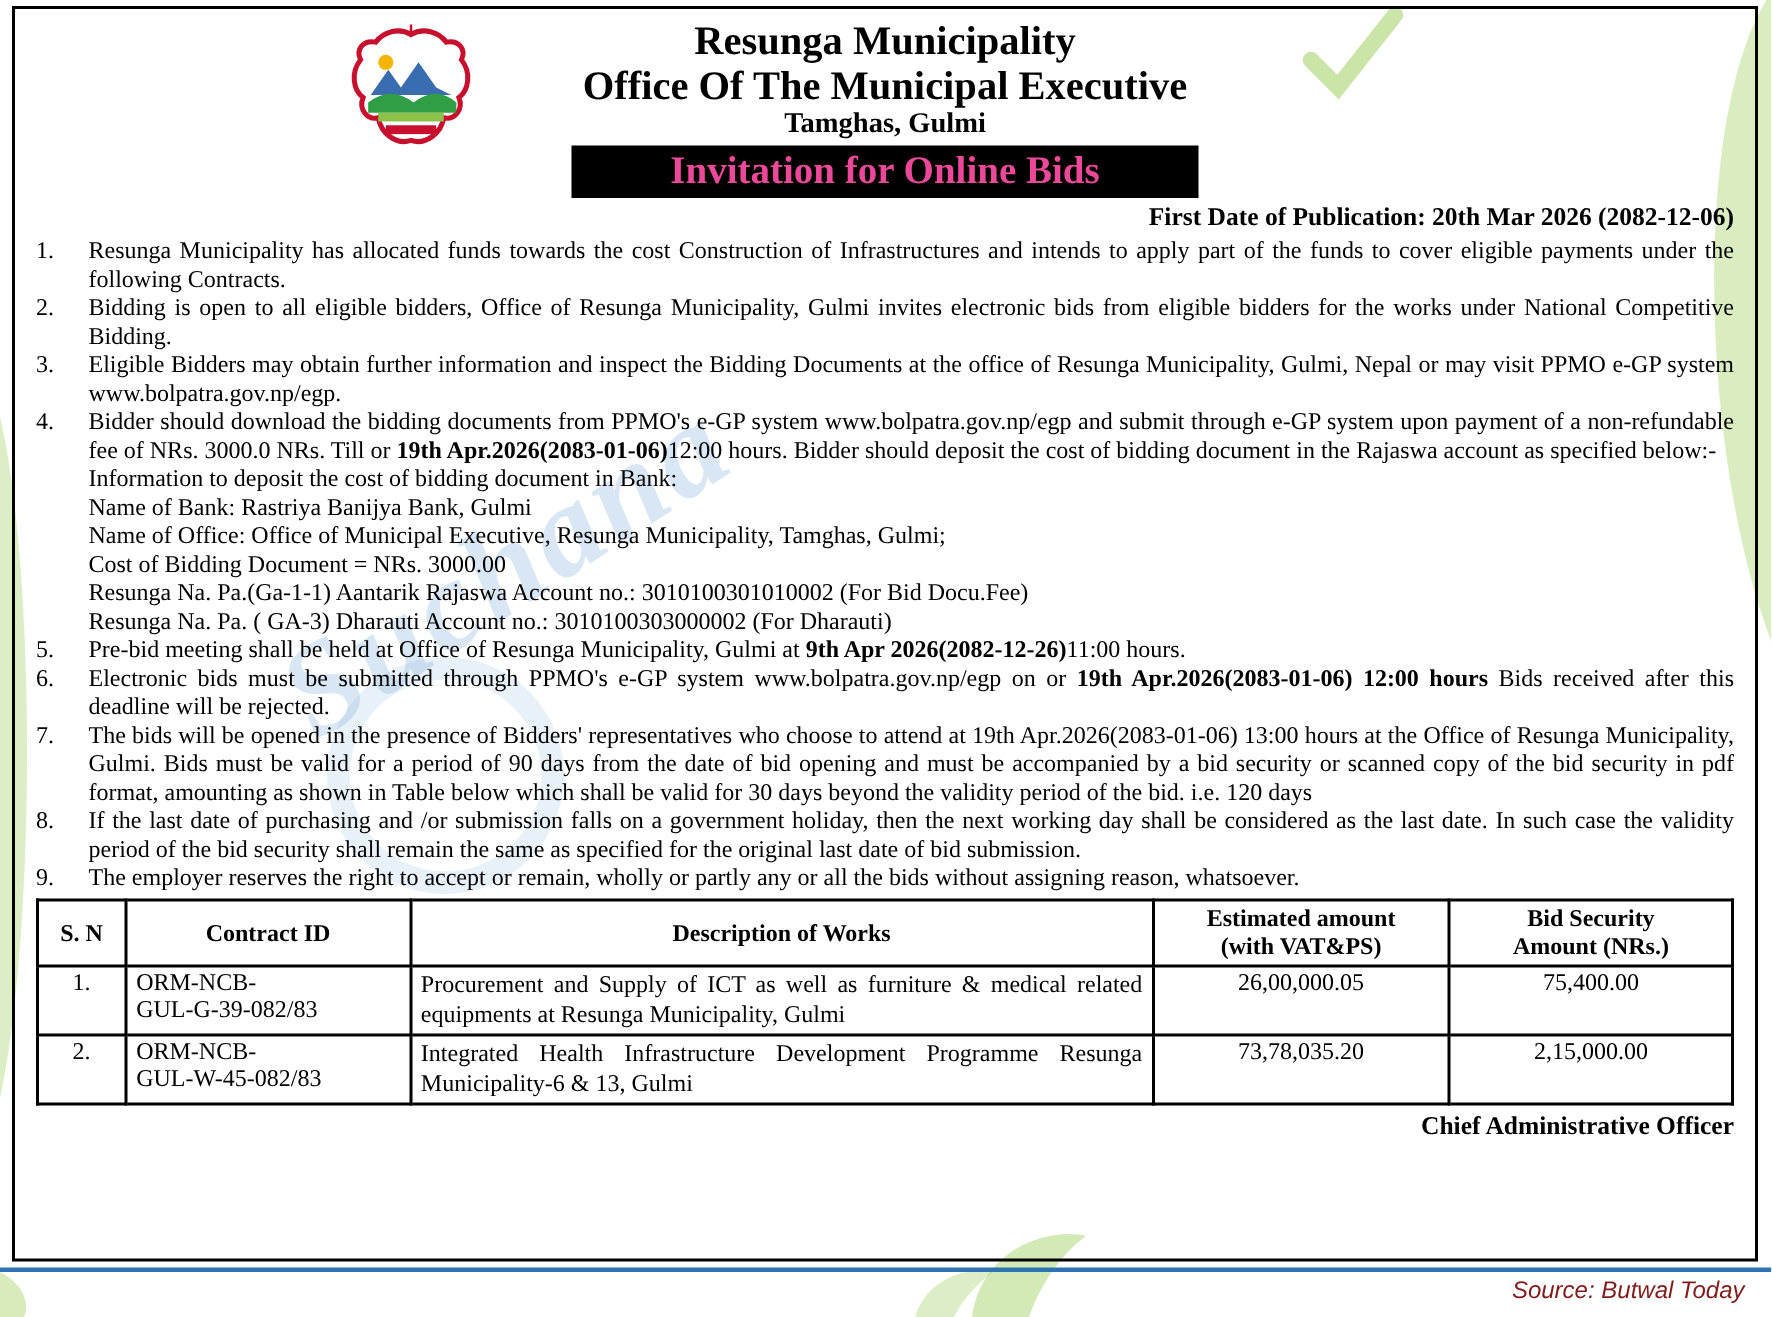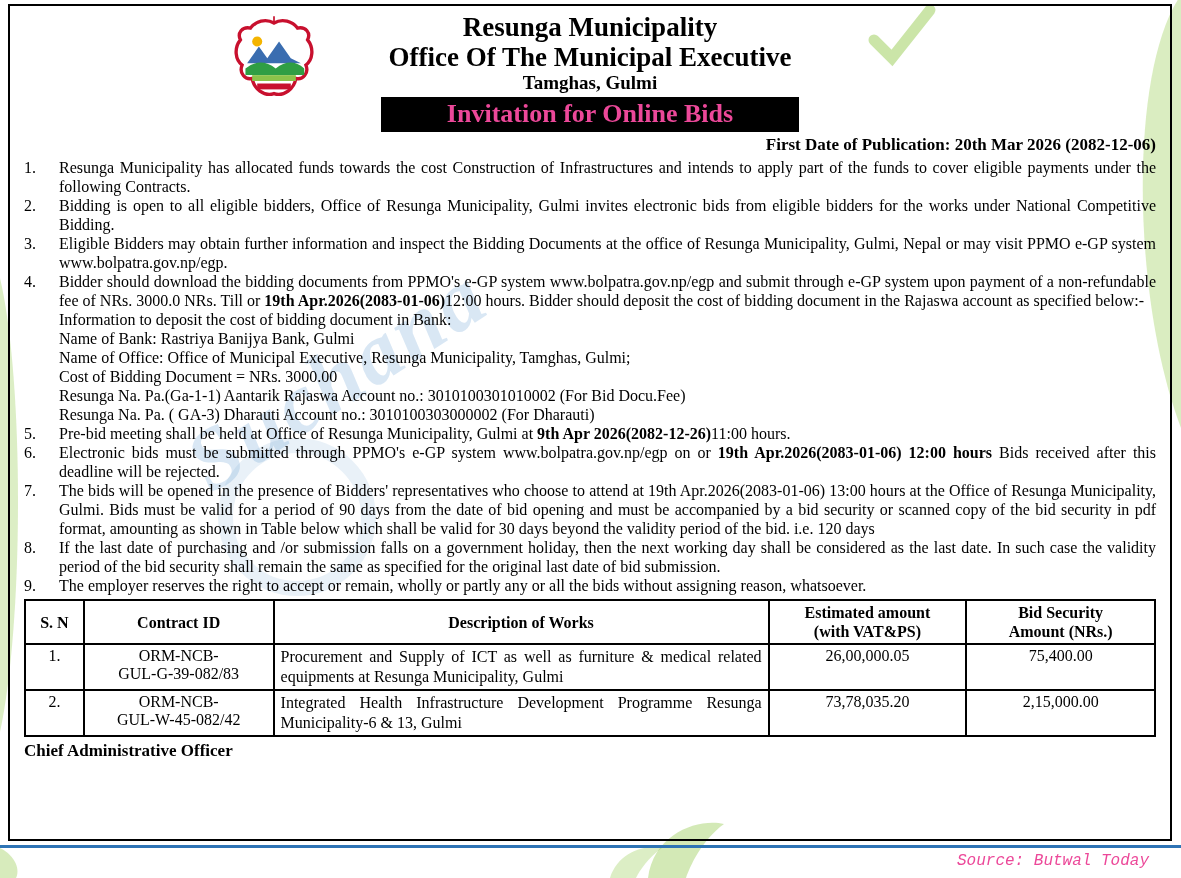--- a/index.html
+++ b/index.html
@@ -40,35 +40,35 @@
   .item { display:flex; }
   .item .num { flex:0 0 35px; }
   .item .txt { flex:1 1 auto; text-align:justify; }
   .b { font-weight:700;margin-top:33px; }
   .line { display:block; text-align:left; }
 
   table.bids { width:100%; border-collapse:collapse; margin-top:4px; font-size:16px; table-layout:fixed; }
   table.bids th, table.bids td { border:2px solid #000; padding:2px 6px; vertical-align:top; box-sizing:border-box; }
   table.bids th { font-weight:700; text-align:center; vertical-align:middle; line-height:19px; }
   .thl { display:block; }
-  .cl  { display:block; text-align:center; }
+  .cl  { display:block; }
   td.c { text-align:center; }
   td.j { text-align:justify; line-height:20px; }
   .c-sn  { width:5.2%; }
   .c-id  { width:16.8%; }
   .c-desc{ width:43.8%; }
   .c-est { width:17.5%; }
   .c-sec { width:16.7%; }
 
-  .sig { text-align:left; font-weight:700; font-size:17px; line-height:20px; margin-top:4px; }
+  .sig { text-align:right; font-weight:700; font-size:17px; line-height:20px; margin-top:4px; }
 
   .blue-rule { position:absolute; left:0; top:845px; width:1181px; height:3px; background:#2e74b5; z-index:1; }
   .source {
-    position:absolute; right:32px; top:852px; z-index:1;
-    font-family:Liberation Mono, monospace; font-style:italic; font-size:16px; color:#ec4899;
+    position:absolute; right:18px; top:852px; z-index:1;
+    font-family:Liberation Sans, sans-serif; font-style:italic; font-size:16px; color:#7f1d1d;
   }
 </style>
 </head>
 <body>
 
 <div class="page">
 
   <svg class="deco" viewBox="0 0 1181 878">
     <path d="M1181 -5 C1128 70 1132 300 1181 428 Z" fill="#8cc63f" opacity="0.32"></path>
     <path d="M0 278 C24 380 24 620 0 732 Z" fill="#8cc63f" opacity="0.30"></path>
@@ -188,21 +188,21 @@
               <span class="cl">GUL-G-39-082/83</span>
             </td>
           <td class="j">Procurement and Supply of ICT as well as furniture &amp; medical related equipments at Resunga Municipality, Gulmi</td>
           <td class="c">26,00,000.05</td>
           <td class="c">75,400.00</td>
         </tr>
         <tr>
           <td class="c">2.</td>
           <td>
               <span class="cl">ORM-NCB-</span>
-              <span class="cl">GUL-W-45-082/42</span>
+              <span class="cl">GUL-W-45-082/83</span>
             </td>
           <td class="j">Integrated Health Infrastructure Development Programme Resunga Municipality-6 &amp; 13, Gulmi</td>
           <td class="c">73,78,035.20</td>
           <td class="c">2,15,000.00</td>
         </tr>
       </tbody>
     </table>
 
     <div class="sig">Chief Administrative Officer</div>
 

